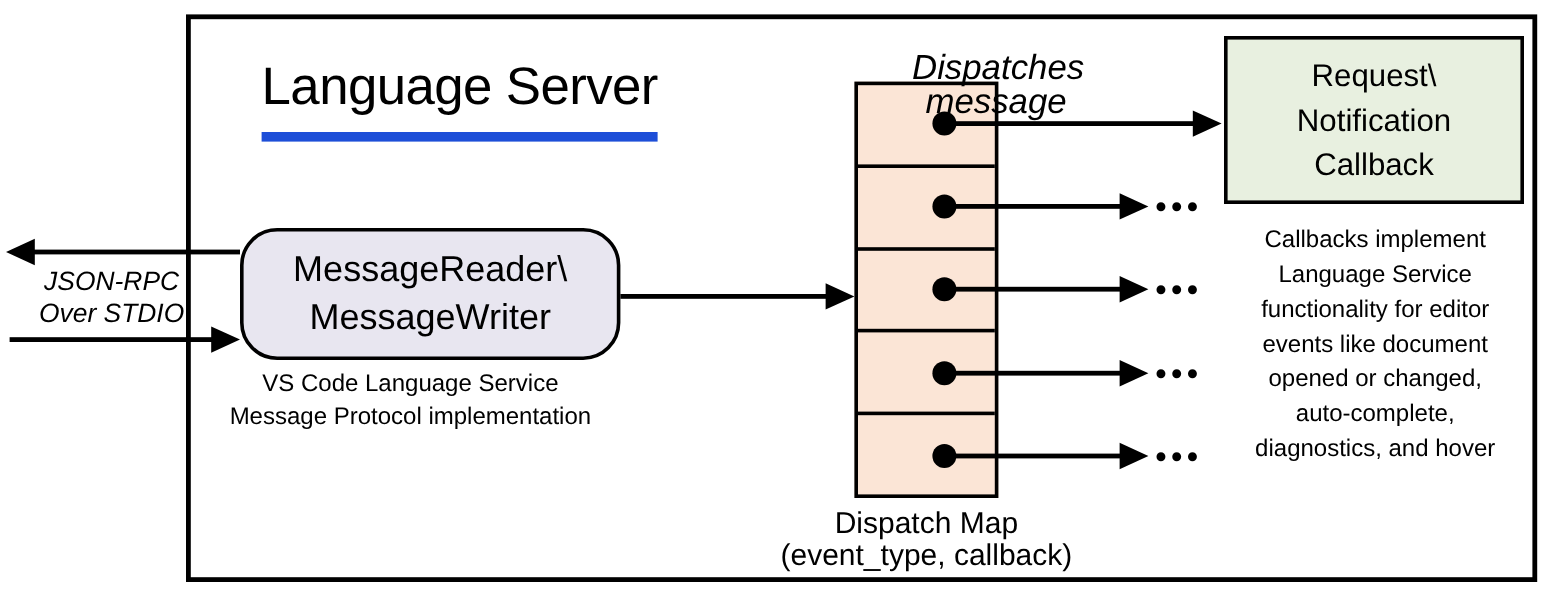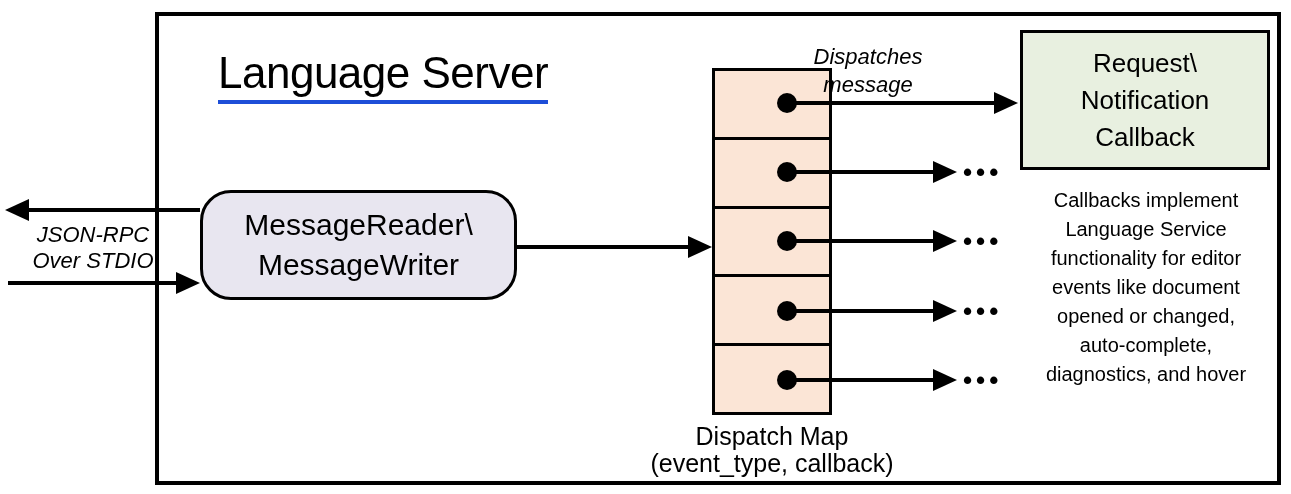--- a/index.html
+++ b/index.html
@@ -10,21 +10,21 @@
   .abs{position:absolute;}
   .box{box-sizing:border-box;border:3px solid #000;display:flex;align-items:center;justify-content:center;text-align:center;}
   .hline{background:#000;height:4px;}
   .arrow-r{width:0;height:0;border-top:11px solid transparent;border-bottom:11px solid transparent;border-left:24px solid #000;}
   .arrow-l{width:0;height:0;border-top:11px solid transparent;border-bottom:11px solid transparent;border-right:24px solid #000;}
   .dot{width:20px;height:20px;border-radius:50%;background:#000;}
   .lbl{white-space:pre-line;text-align:center;}
   .it{font-style:italic;}
   #outer{box-sizing:border-box;border:4px solid #000;background:transparent;}
   #title-wrap{font-size:44px;letter-spacing:-0.5px;}
-  #title-wrap span{display:inline-block;border-bottom:4px solid #1d4ed8;padding-bottom:2px;}
+  #title-wrap span{display:inline-block;border-bottom:8px solid #1d4ed8;padding-bottom:12px;}
   #reader-box{background:#e8e6f0;font-size:30px;line-height:40px;border-radius:31px;}
   #callback-box{background:#e8f0e0;font-size:26px;line-height:37px;}
   #dispatch-map{box-sizing:border-box;border:3px solid #000;background:#fbe5d6;display:flex;flex-direction:column;}
   #dispatch-map .cell{flex:1;border-bottom:3px solid #000;}
   #dispatch-map .cell:last-child{border-bottom:none;}
   .ellipsis{font-size:26px;font-weight:bold;letter-spacing:4px;line-height:26px;text-align:left;}
   .small{font-size:20px;line-height:27px;}
   .note{font-size:20px;line-height:29px;}
   .annot{font-size:21px;line-height:29px;}
 </style>
@@ -46,20 +46,22 @@
   <div class="abs arrow-r" style="left:176px;top:272px;"></div>
 
   <div class="abs lbl it annot" style="left:23px;top:222px;width:140px;font-size:22px;line-height:26px;">JSON-RPC
 Over STDIO</div>
 
   <div id="reader-box" class="abs box lbl" style="left:200px;top:190px;width:317px;height:110px;">
     <span style="white-space:pre-line;">MessageReader\
 MessageWriter</span>
   </div>
 
+  <div class="abs lbl small" style="left:177px;top:307px;width:330px;">VS Code Language Service
+Message Protocol implementation</div>
 
   <div class="abs hline" style="left:517px;top:245px;width:173px;"></div>
   <div class="abs arrow-r" style="left:688px;top:236px;"></div>
 
 
   <div id="dispatch-map" class="abs" style="left:712px;top:68px;width:120px;height:347px;">
     <div class="cell"></div>
     <div class="cell"></div>
     <div class="cell"></div>
     <div class="cell"></div>
@@ -86,21 +88,21 @@
   <div class="abs hline" style="left:787px;top:309px;width:148px;"></div>
   <div class="abs arrow-r" style="left:933px;top:300px;"></div>
   <div class="abs dot" style="left:777px;top:301px;"></div>
   <div class="abs ellipsis" style="left:963px;top:298px;width:52px;">•••</div>
 
   <div class="abs hline" style="left:787px;top:378px;width:148px;"></div>
   <div class="abs arrow-r" style="left:933px;top:369px;"></div>
   <div class="abs dot" style="left:777px;top:370px;"></div>
   <div class="abs ellipsis" style="left:963px;top:367px;width:52px;">•••</div>
 
-  <div class="abs lbl it annot" style="left:798px;top:43px;width:140px;font-size:22px;line-height:28px;">Dispatches
+  <div class="abs lbl it annot" style="left:760px;top:43px;width:140px;font-size:29px;line-height:28px;">Dispatches
 message</div>
 
   <div id="callback-box" class="abs box lbl" style="left:1020px;top:30px;width:250px;height:140px;">
     <span style="white-space:pre-line;">Request\
 Notification
 Callback</span>
   </div>
 
   <div class="abs lbl note" style="left:1021px;top:186px;width:250px;">Callbacks implement
 Language Service

